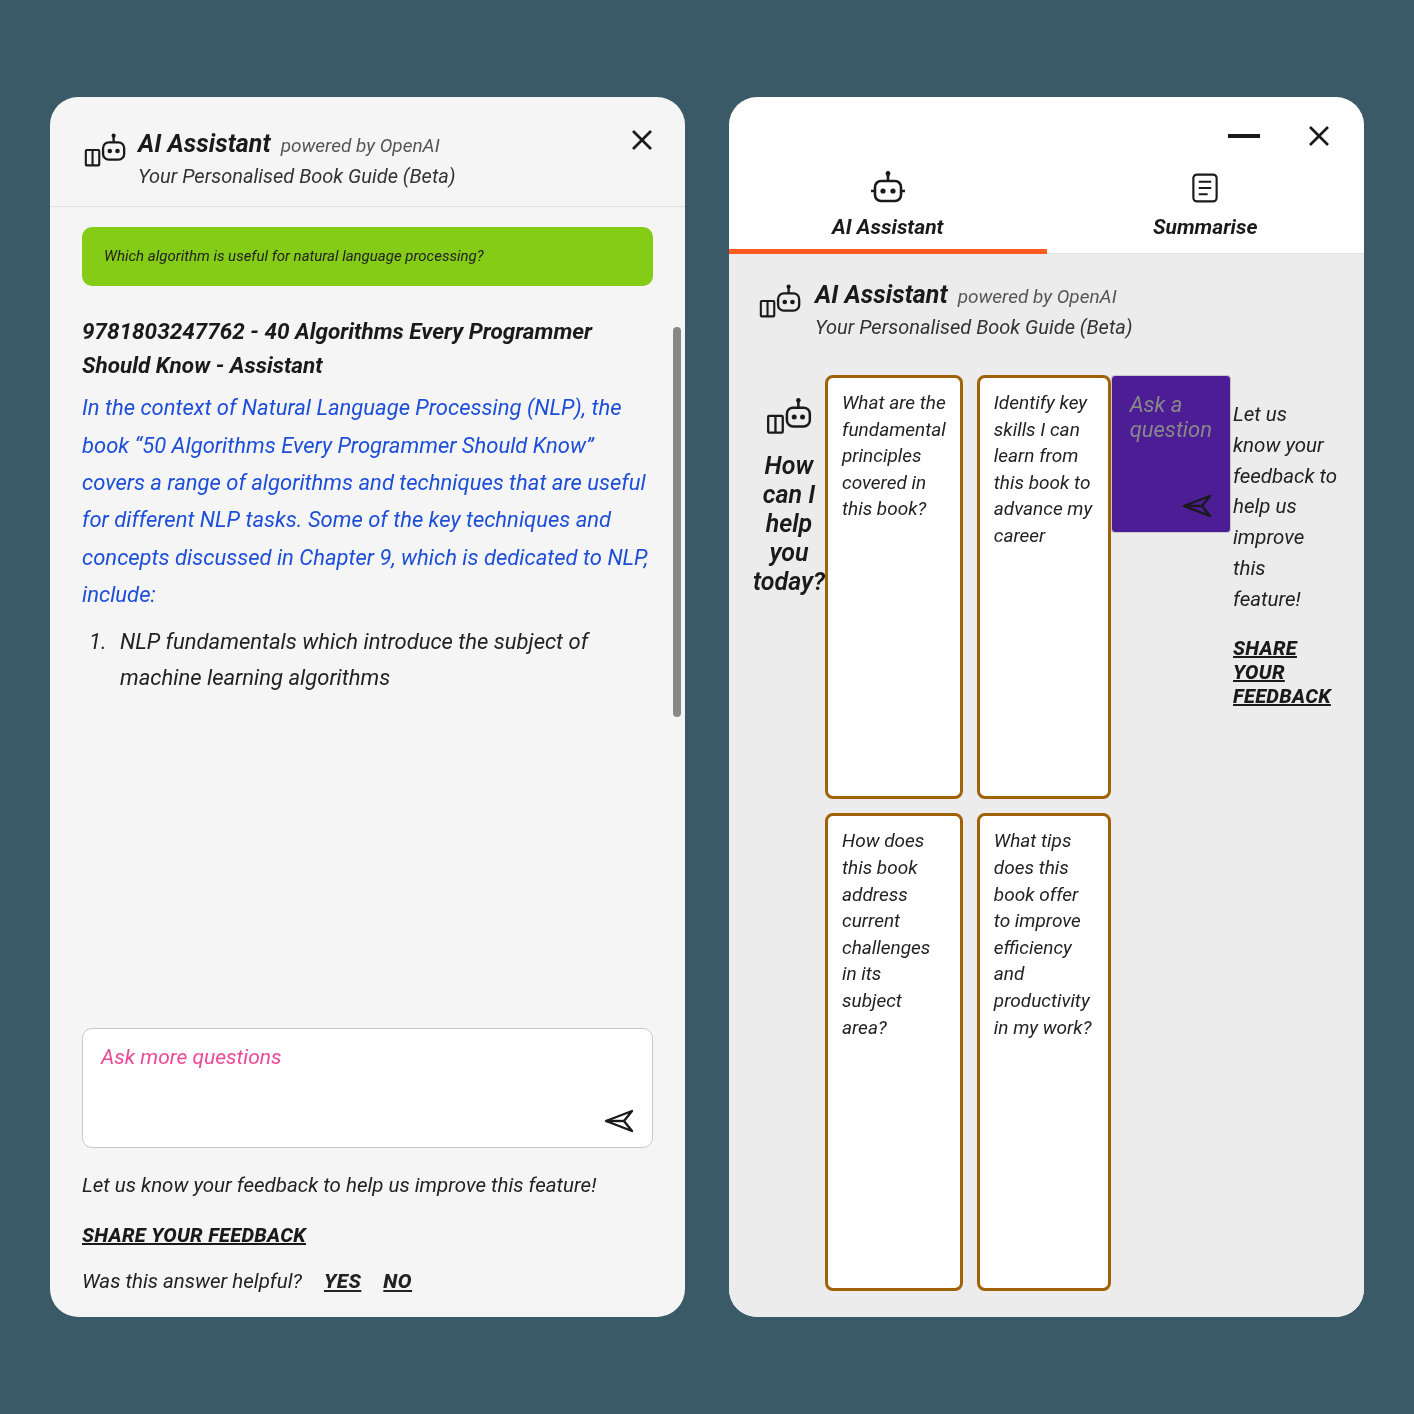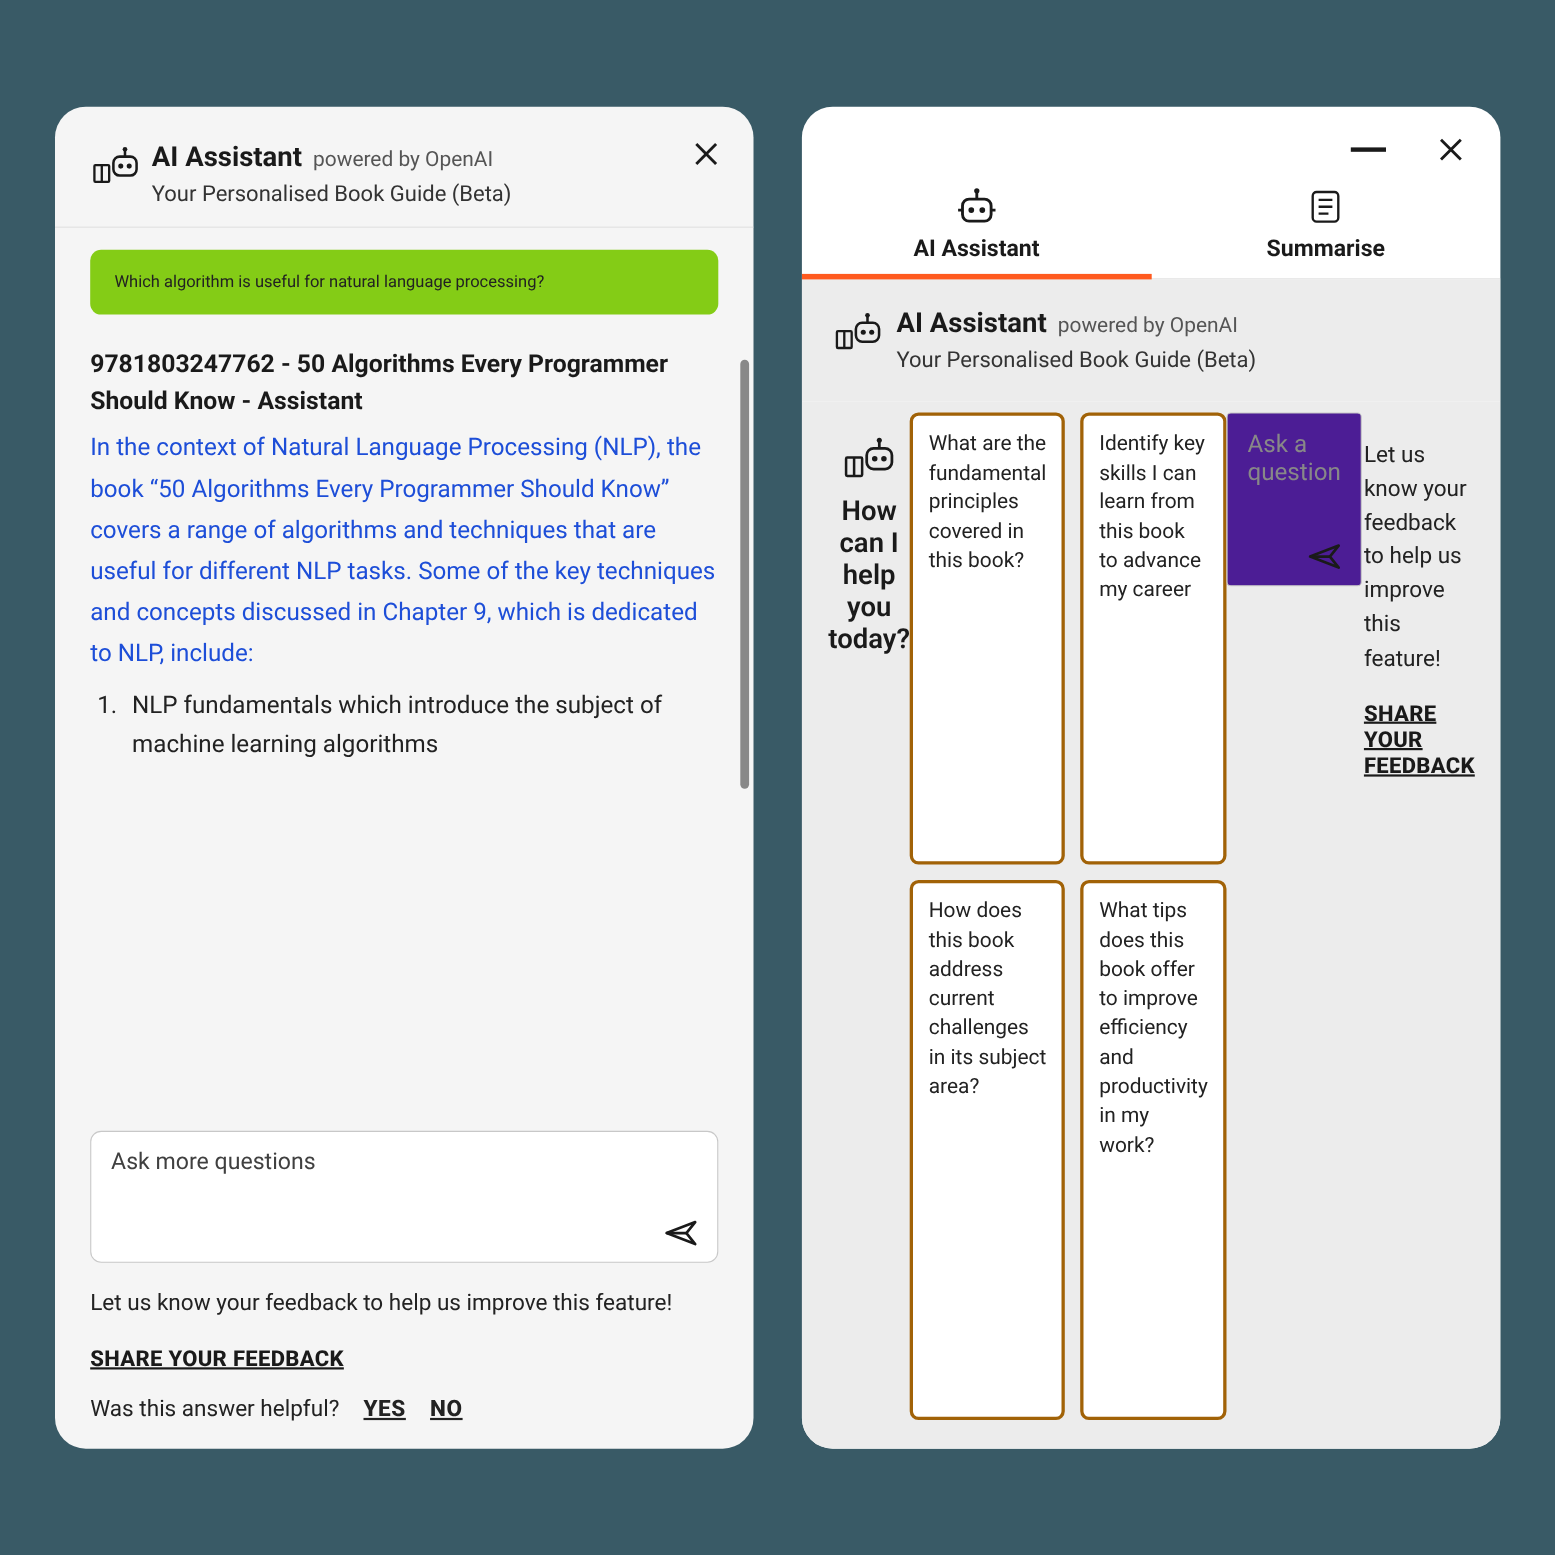--- a/index.html
+++ b/index.html
@@ -16,20 +16,21 @@
     }
     .panel {
       background: #f5f5f5;
       border-radius: 28px;
       width: 662px;
       height: 1220px;
       display: flex;
       flex-direction: column;
       overflow: hidden;
       position: relative;
+      font-style: italic;
     }
     .panel2 {
       background: #fff;
     }
     
     .header1 {
       padding: 32px 32px 18px 32px;
       display: flex;
       align-items: flex-start;
       gap: 10px;
@@ -91,21 +92,21 @@
     .input-row {
       margin: 24px 32px 0 32px;
     }
     .textarea {
       width: 100%;
       min-height: 120px;
       border: 1.5px solid #c8c8c8;
       border-radius: 10px;
       padding: 16px 18px;
       font-size: 21px;
-      color: #404040;
+      color: #ec4899;
       background: #fff;
       position: relative;
     }
     .send-icon {
       position: absolute;
       right: 16px;
       bottom: 12px;
       width: 32px;
       height: 28px;
     }
@@ -271,21 +272,21 @@
     </div>
     <div class="close-x">
       <svg width="22" height="22" viewBox="0 0 22 22">
           <use href="#x-icon"></use>
         </svg>
     </div>
   </div>
 
   <div class="content1">
     <div class="question-bubble">Which algorithm is useful for natural language processing?</div>
-    <div class="answer-heading">9781803247762 - 50 Algorithms Every Programmer Should Know - Assistant</div>
+    <div class="answer-heading">9781803247762 - 40 Algorithms Every Programmer Should Know - Assistant</div>
     <div class="answer-body">In the context of Natural Language Processing (NLP), the book “50 Algorithms Every Programmer Should Know” covers a range of algorithms and techniques that are useful for different NLP tasks. Some of the key techniques and concepts discussed in Chapter 9, which is dedicated to NLP, include:</div>
     <ol class="numbered">
       <li>NLP fundamentals which introduce the subject of machine learning algorithms</li>
     </ol>
     <div class="scrollbar"></div>
   </div>
 
   <div class="input-row" style="position:relative;">
     <div class="textarea">
       <span>Ask more questions</span>

